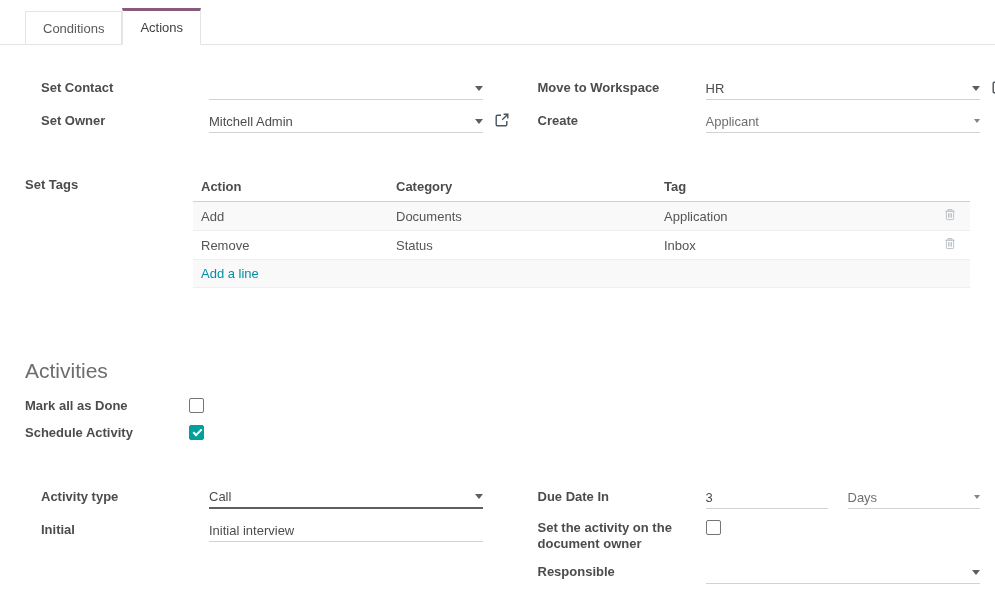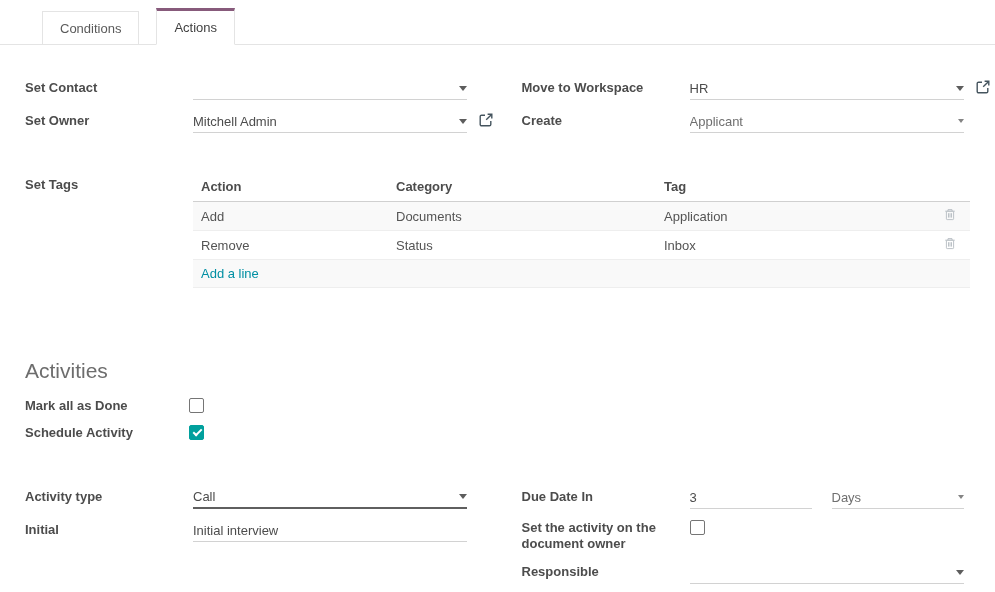--- a/index.html
+++ b/index.html
@@ -13,31 +13,31 @@
   
   .tabbar {
     display: flex; align-items: flex-end;
     padding: 8px 0 0 25px;
     border-bottom: 1px solid #e4e4e4;
   }
   .tab {
     padding: 9px 17px;
     border: 1px solid #e4e4e4; border-bottom: none;
     margin-bottom: -1px;
-    color: #5a5a5a; background: transparent; cursor: pointer; margin-left: 17px;
+    color: #5a5a5a; background: transparent; cursor: pointer;
   }
   .tab.active {
     border-top: 3px solid #875a7b;
     background: #fff; color: #3f3f3f;
     border-bottom: 1px solid #fff;
   }
   
   .content { padding: 32px 25px 0 25px; }
   .cols { display: flex; gap: 48px; }
-  .col { flex: 1 1 0; min-width: 0; }
+  .col { flex: 1 1 0; min-width: 0; margin-left: 16px; }
   .frow { display: flex; align-items: flex-start; margin-bottom: 9px; min-height: 24px; }
   .flabel { width: 168px; flex: 0 0 168px; font-weight: 700; padding-top: 3px; color: #4c4c4c; }
   .field {
     width: 274px; flex: 0 0 274px;
     display: flex; align-items: center;
     height: 23px;
     border-bottom: 1px solid #d2d2d2;
     cursor: pointer;
   }
   .field.required { border-bottom: 2px solid #5f5f5f; }

